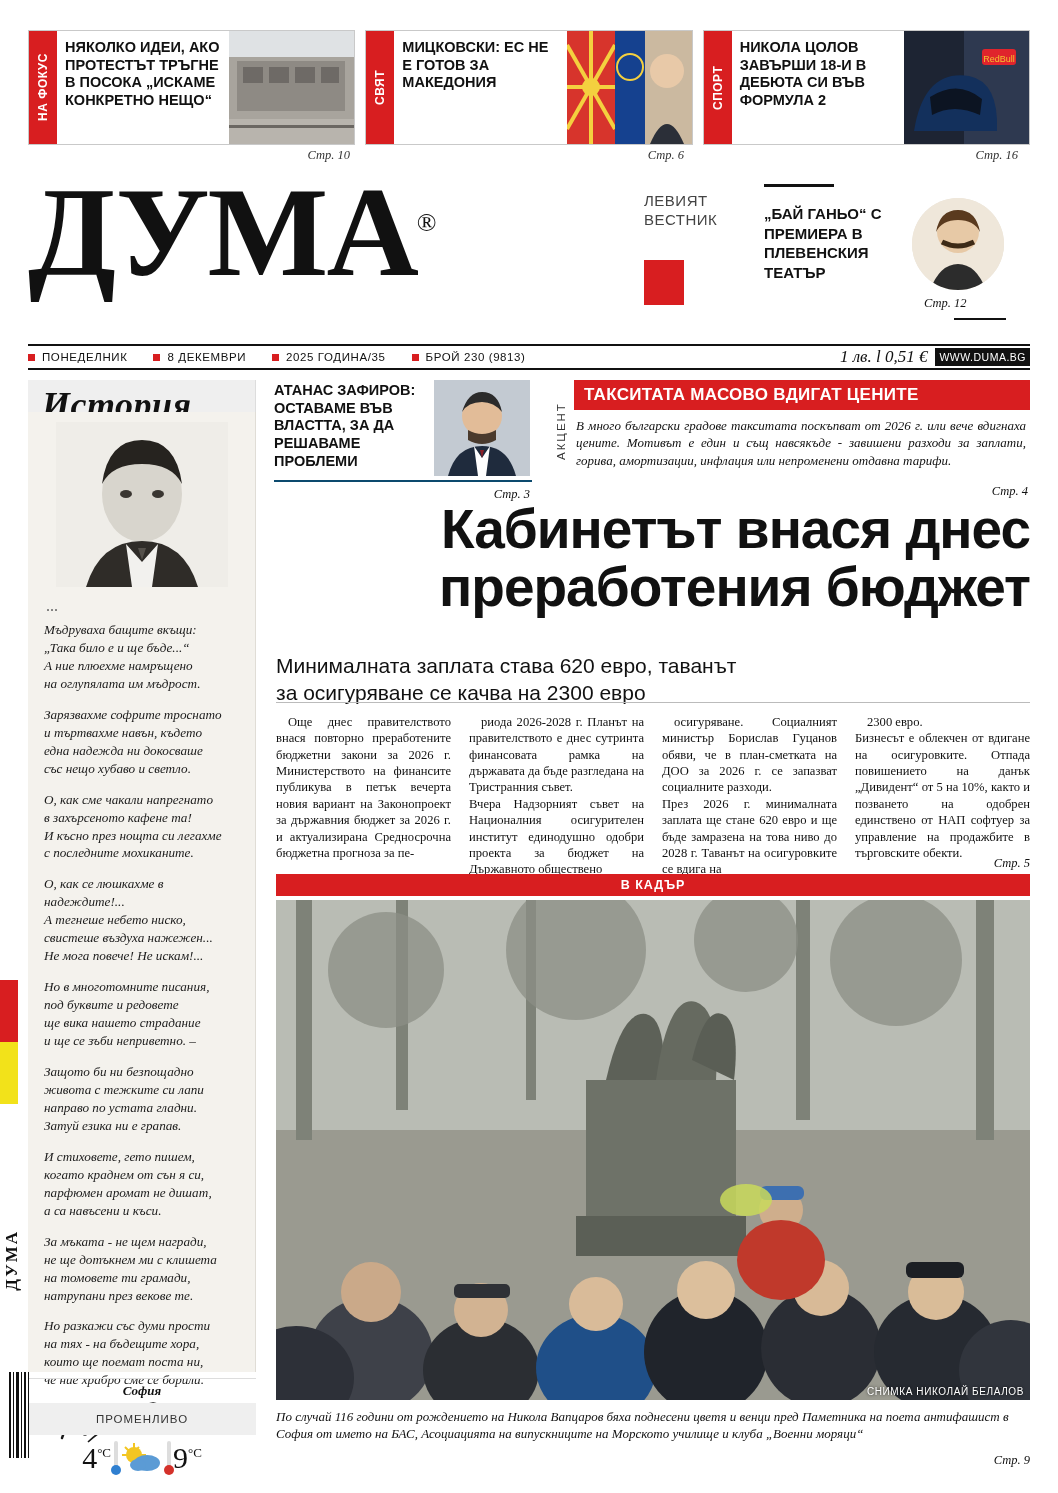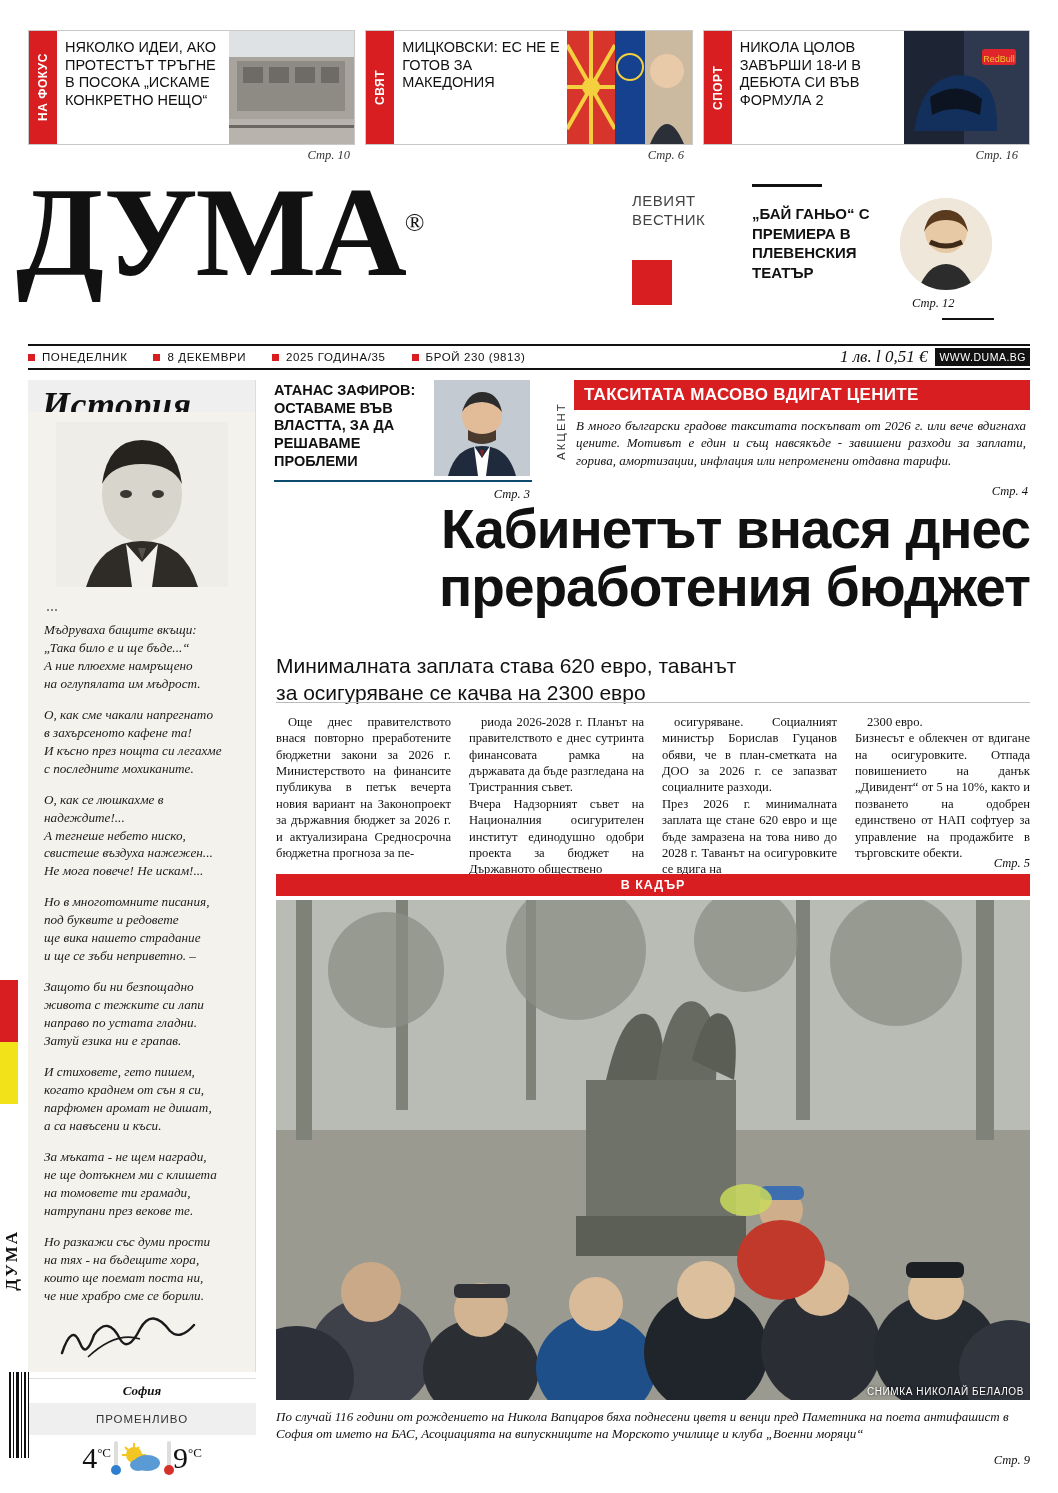--- a/index.html
+++ b/index.html
@@ -27,33 +27,33 @@
     width: 28px; background: #d81e20; color: #fff;
     font-family: "Liberation Sans", sans-serif; font-weight: bold;
     font-size: 12px; letter-spacing: .5px;
     display: flex; align-items: center; justify-content: center;
     writing-mode: vertical-rl; transform: rotate(180deg);
     text-align: center; padding: 2px 0;
   }
   .teaser .ttext {
     flex: 1; padding: 8px 6px 4px 8px;
     font-family: "Liberation Sans", sans-serif;
-    font-weight: normal; font-size: 14.5px; line-height: 1.22;
+    font-weight: bold; font-size: 14.5px; line-height: 1.22;
     color: #111; text-transform: uppercase;
   }
   .teaser .timg { width: 125px; position: relative; overflow: hidden; }
 
   .teaser-pages {
     position: absolute; left: 28px; top: 148px; width: 1002px;
     display: flex; font-style: italic; font-size: 12.5px; color: #333;
   }
   .teaser-pages span { flex: 1; text-align: right; padding-right: 12px; }
 
   
-  .masthead { position: absolute; left: 12px; top: 168px; width: 1002px; height: 172px; }
+  .masthead { position: absolute; left: 24px; top: 168px; width: 1002px; height: 172px; }
   .logo {
     position: absolute; left: 4px; top: 0;
     font-family: "Liberation Serif", serif;
     font-weight: bold; font-size: 128px; line-height: 1;
     letter-spacing: -2px; color: #111;
   }
   .logo .reg { font-size: 26px; vertical-align: super; font-weight: normal; }
   .levi {
     position: absolute; left: 620px; top: 24px;
     font-family: "Liberation Sans", sans-serif; font-size: 15px;
@@ -389,20 +389,21 @@
         <ellipse cx="70" cy="72" rx="6" ry="4" fill="#3a3631"></ellipse>
         <ellipse cx="102" cy="72" rx="6" ry="4" fill="#3a3631"></ellipse>
         <path d="M74 98 q12 7 24 0" stroke="#4a4views" stroke-width="3" fill="none"></path>
         <path d="M30 165 q14 -46 56 -46 q42 0 56 46z" fill="#2f2c28"></path>
         <path d="M70 122 l16 18 l16 -18 l-6 43 h-20z" fill="#f2f1ee"></path>
         <path d="M82 126 l4 12 l4 -12z" fill="#55514b"></path>
       </svg>
     </div>
     <div class="dots">...</div>
     <p>Мъдруваха бащите вкъщи:<br>„Така било е и ще бъде...“<br>А ние плюехме намръщено<br>на оглупялата им мъдрост.</p>
+    <p>Зарязвахме софрите троснато<br>и търтвахме навън, където<br>една надежда ни докосваше<br>със нещо хубаво и светло.</p>
     <p>О, как сме чакали напрегнато<br>в захърсеното кафене та!<br>И късно през нощта си легахме<br>с последните мохиканите.</p>
     <p>О, как се люшкахме в надеждите!...<br>А тегнеше небето ниско,<br>свистеше въздуха нажежен...<br>Не мога повече! Не искам!...</p>
     <p>Но в многотомните писания,<br>под буквите и редовете<br>ще вика нашето страдание<br>и ще се зъби неприветно. –</p>
     <p>Защото би ни безпощадно<br>живота с тежките си лапи<br>направо по устата гладни.<br>Затуй езика ни е грапав.</p>
     <p>И стиховете, гето пишем,<br>когато краднем от сън я си,<br>парфюмен аромат не дишат,<br>а са навъсени и къси.</p>
     <p>За мъката - не щем награди,<br>не ще дотъкнем ми с клишета<br>на томовете ти грамади,<br>натрупани през векове те.</p>
     <p>Но разкажи със думи прости<br>на тях - на бъдещите хора,<br>които ще поемат поста ни,<br>че ние храбро сме се борили.</p>
     <div class="sig">
       <svg width="170" height="46" viewBox="0 0 170 46">
         <path d="M18 36 q10 -30 18 -10 q6 16 14 -8 q14 -20 26 4 q8 14 20 -10 q12 -22 30 2 q10 10 24 -6" stroke="#1a1a1a" stroke-width="2.4" fill="none" stroke-linecap="round"></path>

